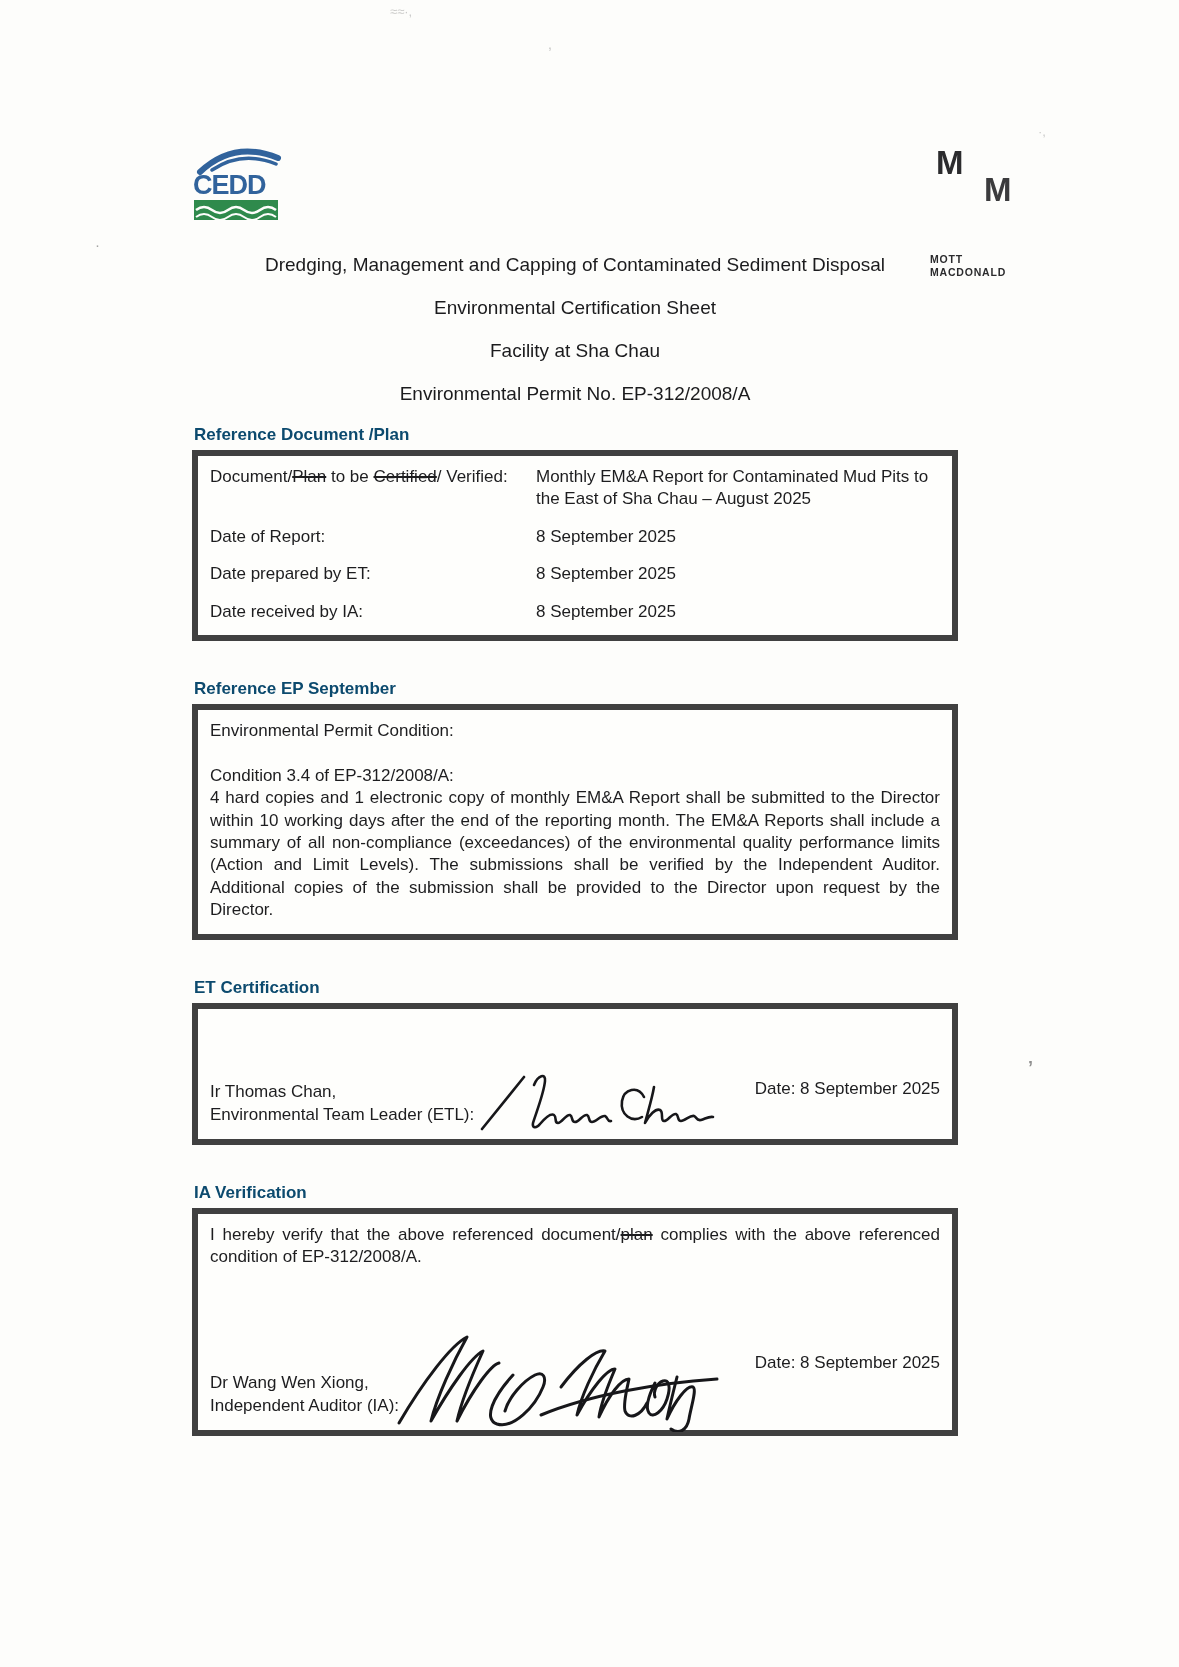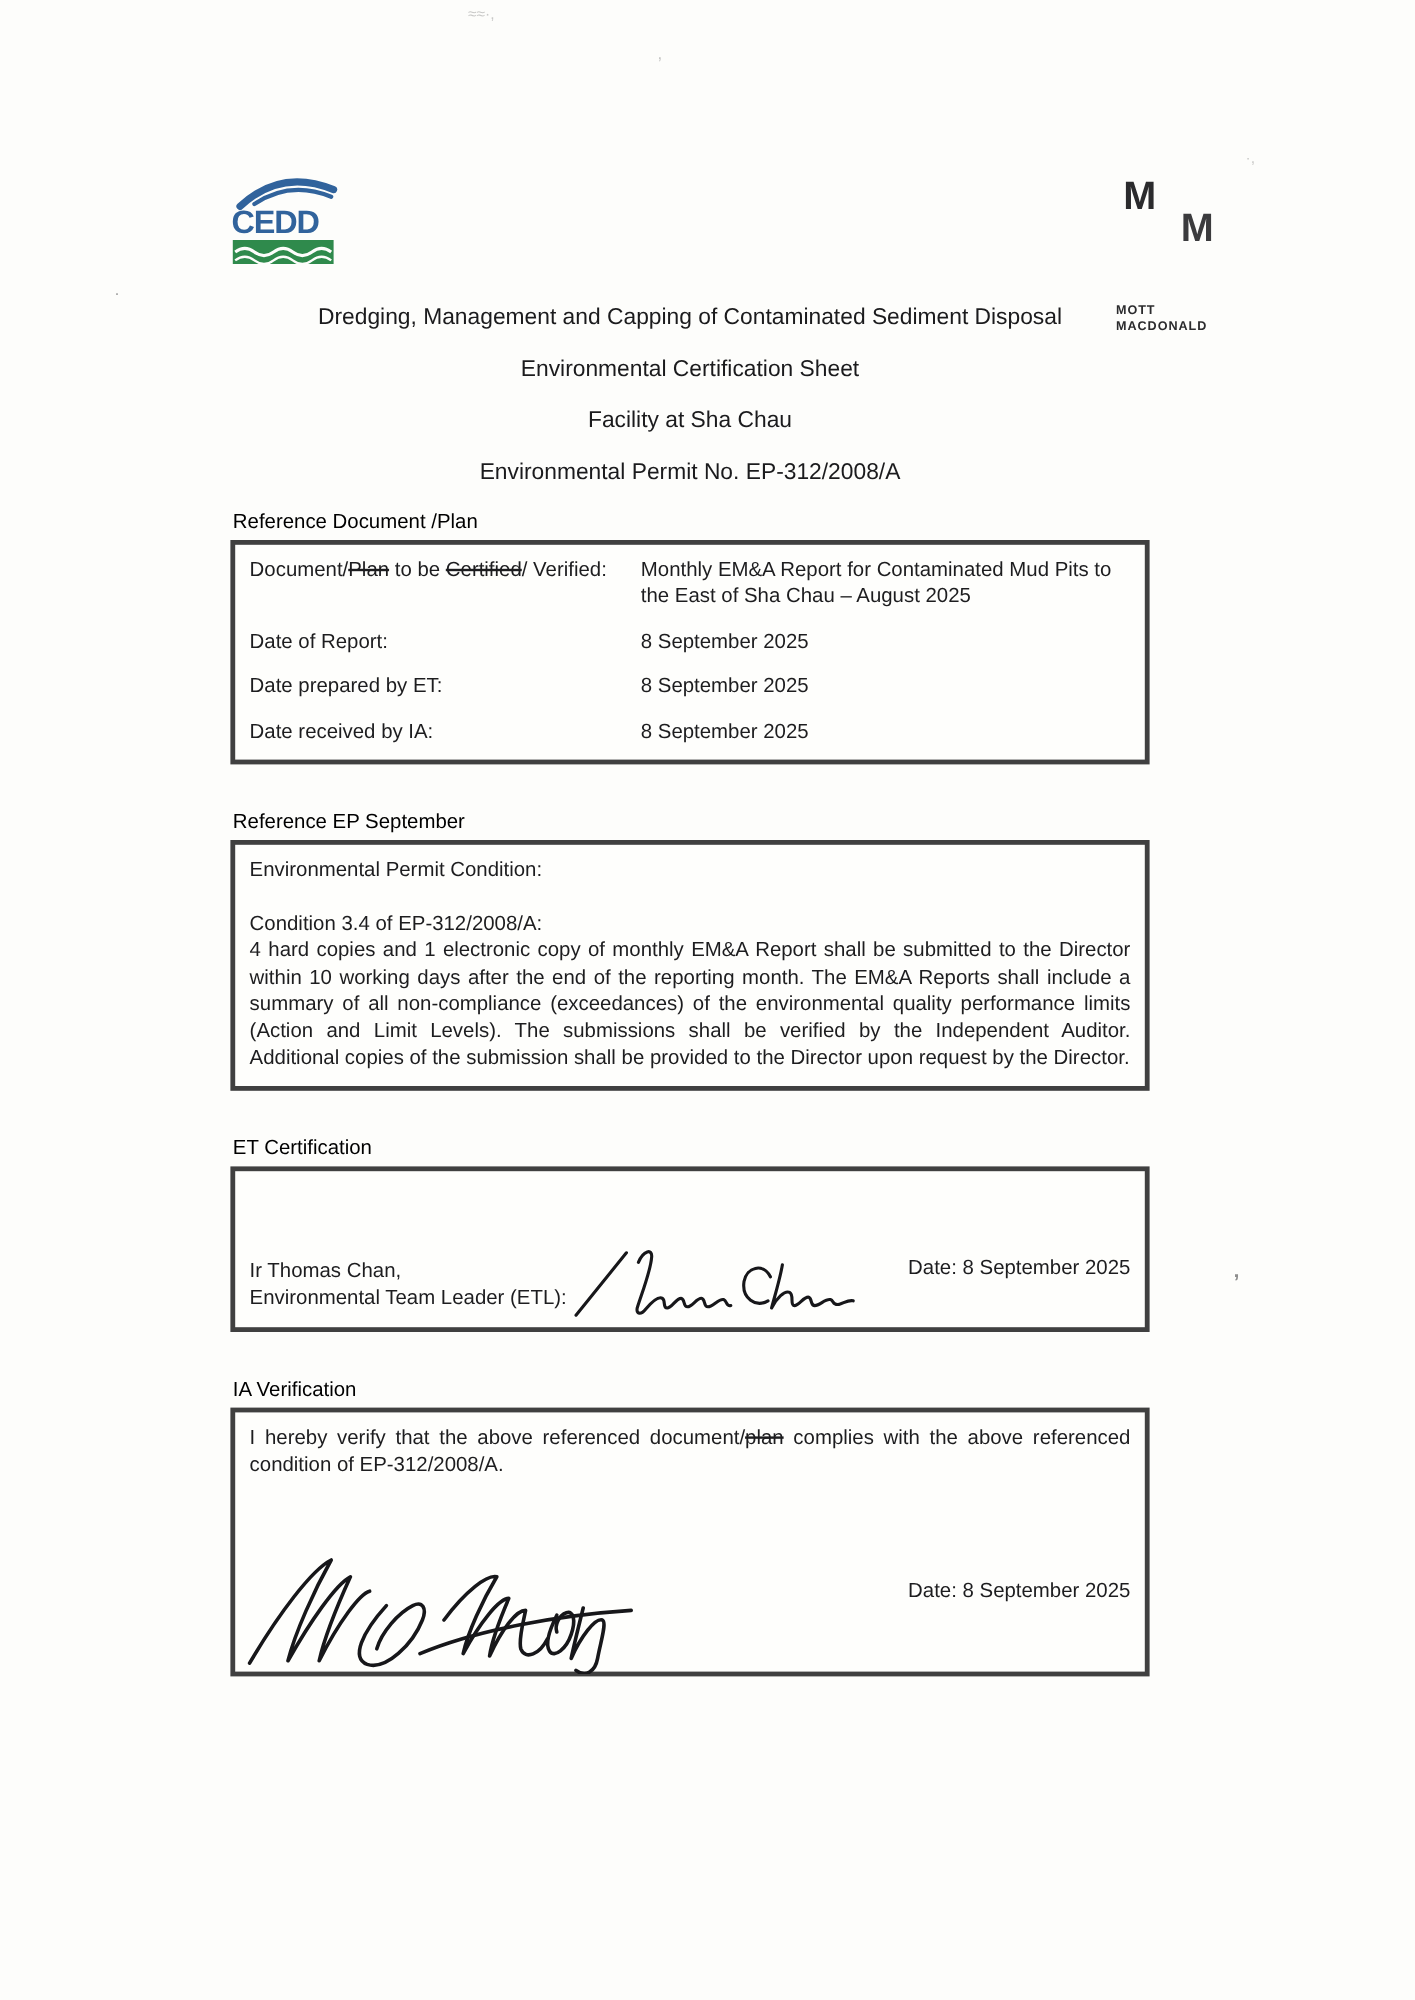--- a/index.html
+++ b/index.html
@@ -19,23 +19,23 @@
   .mott{position:absolute;left:928px;top:146px;width:110px;height:86px;color:#2b2b2d;}
   .mott-m1{position:absolute;left:8px;top:0;font-size:33px;font-weight:700;line-height:1;}
   .mott-m2{position:absolute;left:56px;top:27px;font-size:33px;font-weight:700;line-height:1;opacity:.92;}
   .mott-word{position:absolute;left:2px;top:60px;font-size:10.5px;font-weight:700;letter-spacing:.8px;line-height:1.25;margin-top:47px;}
   
   .content{position:absolute;left:192px;top:0;width:766px;}
   .titles{padding-top:243px;text-align:center;}
   .titles h1{margin:0;font-size:19px;font-weight:400;line-height:43px;color:#1b1b1d;}
   section{margin-top:38px;}
   section.first{margin-top:10px;}
-  h2.sec-head{margin:0 0 5px 2px;font-size:17px;font-weight:400;color:#000000;}
+  h2.sec-head{margin:0 0 5px 2px;font-size:17px;font-weight:700;color:#0c4a6e;}
   .box{
-    border:4px solid #404040;
+    border:6px solid #404040;
     padding:10px 12px 12px 12px;
     background:rgba(255,255,255,.35);
     font-size:17px;line-height:1.32;
   }
   
   .ref-table{display:grid;grid-template-columns:318px 1fr;row-gap:15px;column-gap:8px;}
   .struck{text-decoration:line-through;text-decoration-thickness:1.5px;}
   
   .gap-line{height:22px;}
   .just{text-align:justify;}
@@ -139,20 +139,24 @@
         </div>
       </div>
     </section>
 
     <section>
       <h2 class="sec-head">IA Verification</h2>
       <div class="box">
         <div class="just"><span>I hereby verify that the above referenced document/</span><span class="struck">plan</span><span> complies with the above referenced condition of EP-312/2008/A.</span></div>
         <div class="sig-space" style="height:58px;"></div>
         <div class="sig-row">
+          <div class="signer">
+            <div>Dr Wang Wen Xiong,</div>
+            <div>Independent Auditor (IA):</div>
+          </div>
           <svg class="sig-svg sig-ia" width="330" height="105" viewBox="0 0 330 105" aria-hidden="true">
             <path class="stroke" stroke-width="3" d="M6 96 C30 55 58 18 74 10 C60 35 44 70 38 94 C56 62 78 30 90 24 C80 46 68 76 64 94 C80 62 98 38 106 36"></path>
             <path class="stroke" stroke-width="3" d="M120 48 C100 70 90 92 104 97 C120 102 142 80 150 60 C154 50 150 44 142 48 C130 54 116 70 112 84"></path>
             <path class="stroke" stroke-width="3" d="M168 60 C186 36 204 22 212 24 C200 44 188 70 184 88 C198 62 214 42 222 42 C216 56 208 76 206 90 C216 68 228 52 236 52 C234 62 230 76 232 84 C236 94 248 88 254 76"></path>
             <path class="stroke" stroke-width="3" d="M262 56 C256 68 252 80 256 86 C260 92 270 84 274 72 C278 60 276 52 270 54 C264 56 260 64 262 70"></path>
             <path class="stroke" stroke-width="3" d="M284 50 C280 66 276 82 274 92 C282 74 294 58 300 60 C304 62 298 80 296 92 C294 103 286 108 278 102"></path>
             <path class="stroke" stroke-width="3" d="M148 88 C196 68 264 56 324 52"></path>
           </svg>
           <div class="sig-date">Date: 8 September 2025</div>
         </div>

